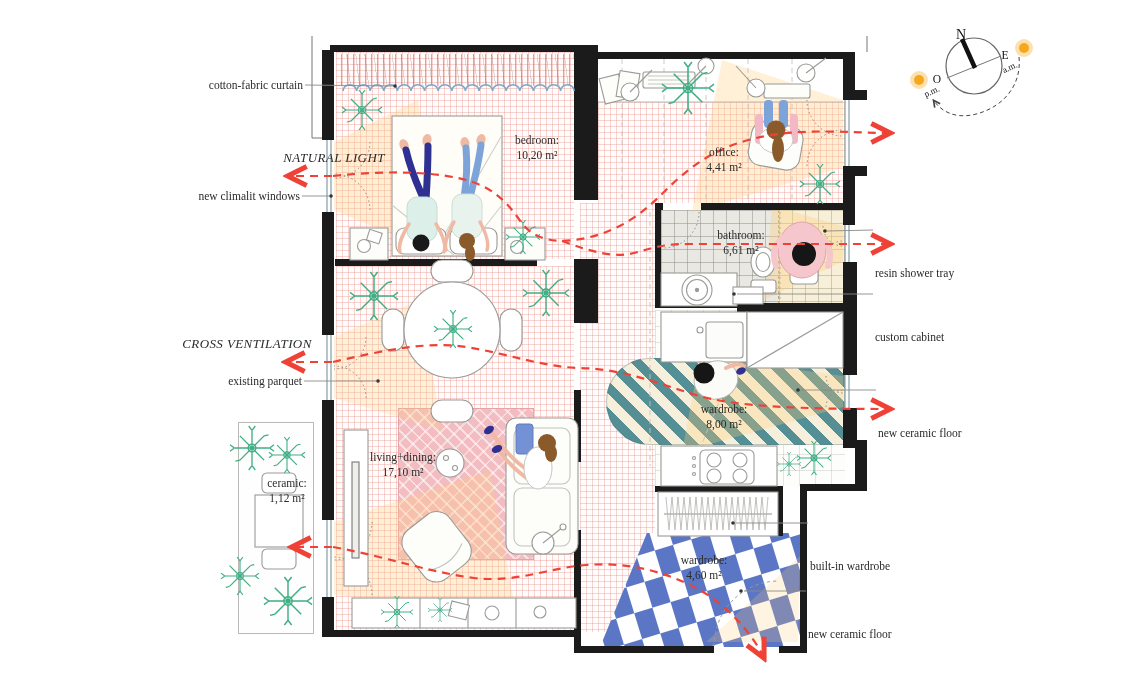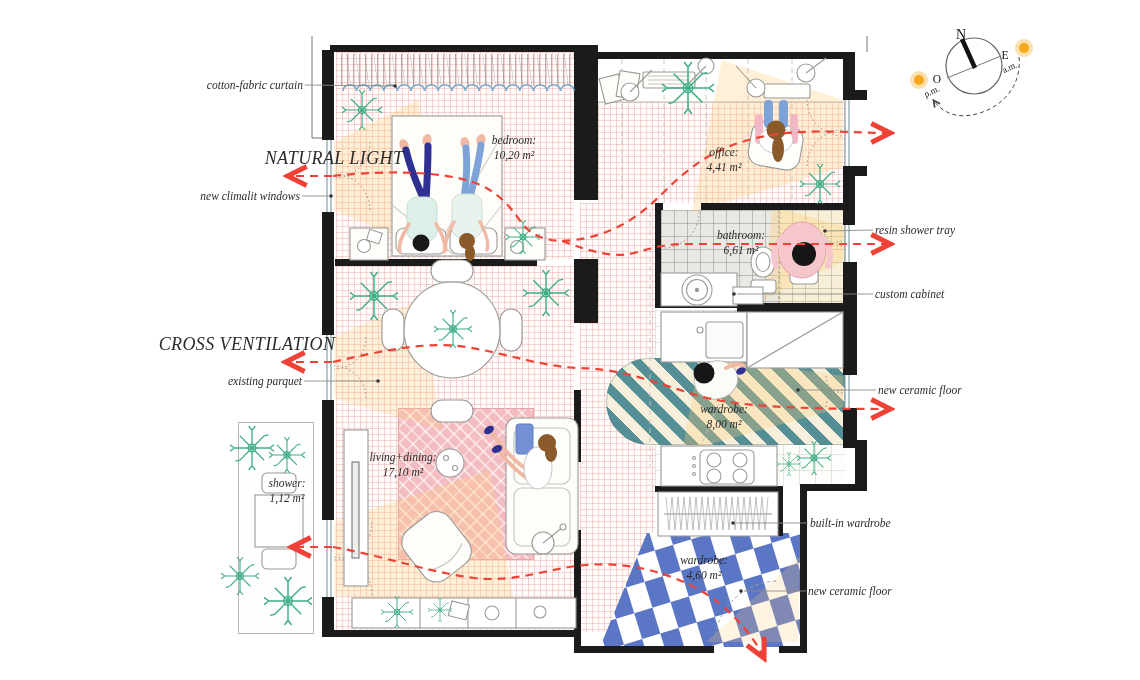--- a/index.html
+++ b/index.html
@@ -30,28 +30,28 @@
       repeating-linear-gradient(90deg, rgba(110,110,110,.5) 0 1px, transparent 1px 6px),
       repeating-linear-gradient(83deg, rgba(140,140,140,.3) 0 1px, transparent 1px 9px);}
   .checkwrap{overflow:hidden;clip-path:polygon(24% 0,100% 0,100% 100%,1% 100%);}
   .checker{position:absolute;left:-60px;top:-50px;width:340px;height:230px;
       transform:rotate(-17deg);
       background:repeating-conic-gradient(#5b76c4 0% 25%, #ffffff 0% 50%);
       background-size:38px 54px;}
   .terracebox{background:#fefefe;border:1px solid #b8b8b5;}
   
   .lbl{position:absolute;font-size:11.5px;line-height:1.1;white-space:nowrap;}
-  .lbl.right{text-align:right;}
+  .lbl.right{text-align:right;margin-top:43px;}
   .lbl.leftside{text-align:right;}
-  .concept{position:absolute;font-size:18px;font-style:italic;letter-spacing:.4px;
+  .concept{position:absolute;font-size:13px;font-style:italic;letter-spacing:.4px;
       transform:translate(-50%,-50%);white-space:nowrap;}
   .room{position:absolute;font-size:11.5px;text-align:center;line-height:1.28;
       transform:translate(-50%,-50%);white-space:nowrap;}
   svg.overlay{position:absolute;left:0;top:0;z-index:5;}
-  .lbl,.concept,.room{z-index:6;font-style:italic;}
+  .lbl,.concept,.room{z-index:6;}
 </style>
 </head>
 <body>
 
 <div class="canvas">
 
   <div class="abs pinkgrid" style="left:336px;top:52px;width:238px;height:207px;"></div>
   <div class="abs pinkgrid" style="left:336px;top:266px;width:238px;height:364px;"></div>
   <div class="abs pinkgrid" style="left:598px;top:102px;width:247px;height:101px;"></div>
   <div class="abs pinkgrid" style="left:580px;top:203px;width:75px;height:429px;"></div>
@@ -402,42 +402,42 @@
   <div class="lbl leftside" style="right:840px;top:190px;">new climalit windows</div>
   <div class="concept" style="left:247px;top:344px;">CROSS VENTILATION</div>
   <div class="lbl leftside" style="right:838px;top:375px;">existing parquet</div>
 
   <div class="lbl right" style="left:875px;top:224px;">resin shower tray</div>
   <div class="lbl right" style="left:875px;top:288px;">custom cabinet</div>
   <div class="lbl right" style="left:878px;top:384px;">new ceramic floor</div>
   <div class="lbl right" style="left:810px;top:517px;">built-in wardrobe</div>
   <div class="lbl right" style="left:808px;top:585px;">new ceramic floor</div>
 
-  <div class="room" style="left:514px;top:148px;">
+  <div class="room" style="left:537px;top:148px;">
     <span>bedroom:</span><br>
     <span>10,20 m²</span>
   </div>
   <div class="room" style="left:714px;top:160px;margin-left:10px;">
     <span>office:</span><br>
     <span>4,41 m²</span>
   </div>
   <div class="room" style="left:741px;top:243px;">
     <span>bathroom:</span><br>
     <span>6,61 m²</span>
   </div>
   <div class="room" style="left:724px;top:417px;">
     <span>wardrobe:</span><br>
     <span>8,00 m²</span>
   </div>
   <div class="room" style="left:403px;top:465px;">
     <span>living+dining:</span><br>
     <span>17,10 m²</span>
   </div>
   <div class="room" style="left:287px;top:491px;">
-    <span>shower:</span><br>
+    <span>ceramic:</span><br>
     <span>1,12 m²</span>
   </div>
   <div class="room" style="left:704px;top:568px;">
     <span>wardrobe:</span><br>
     <span>4,60 m²</span>
   </div>
 
 </div>
 
 </body></html>

